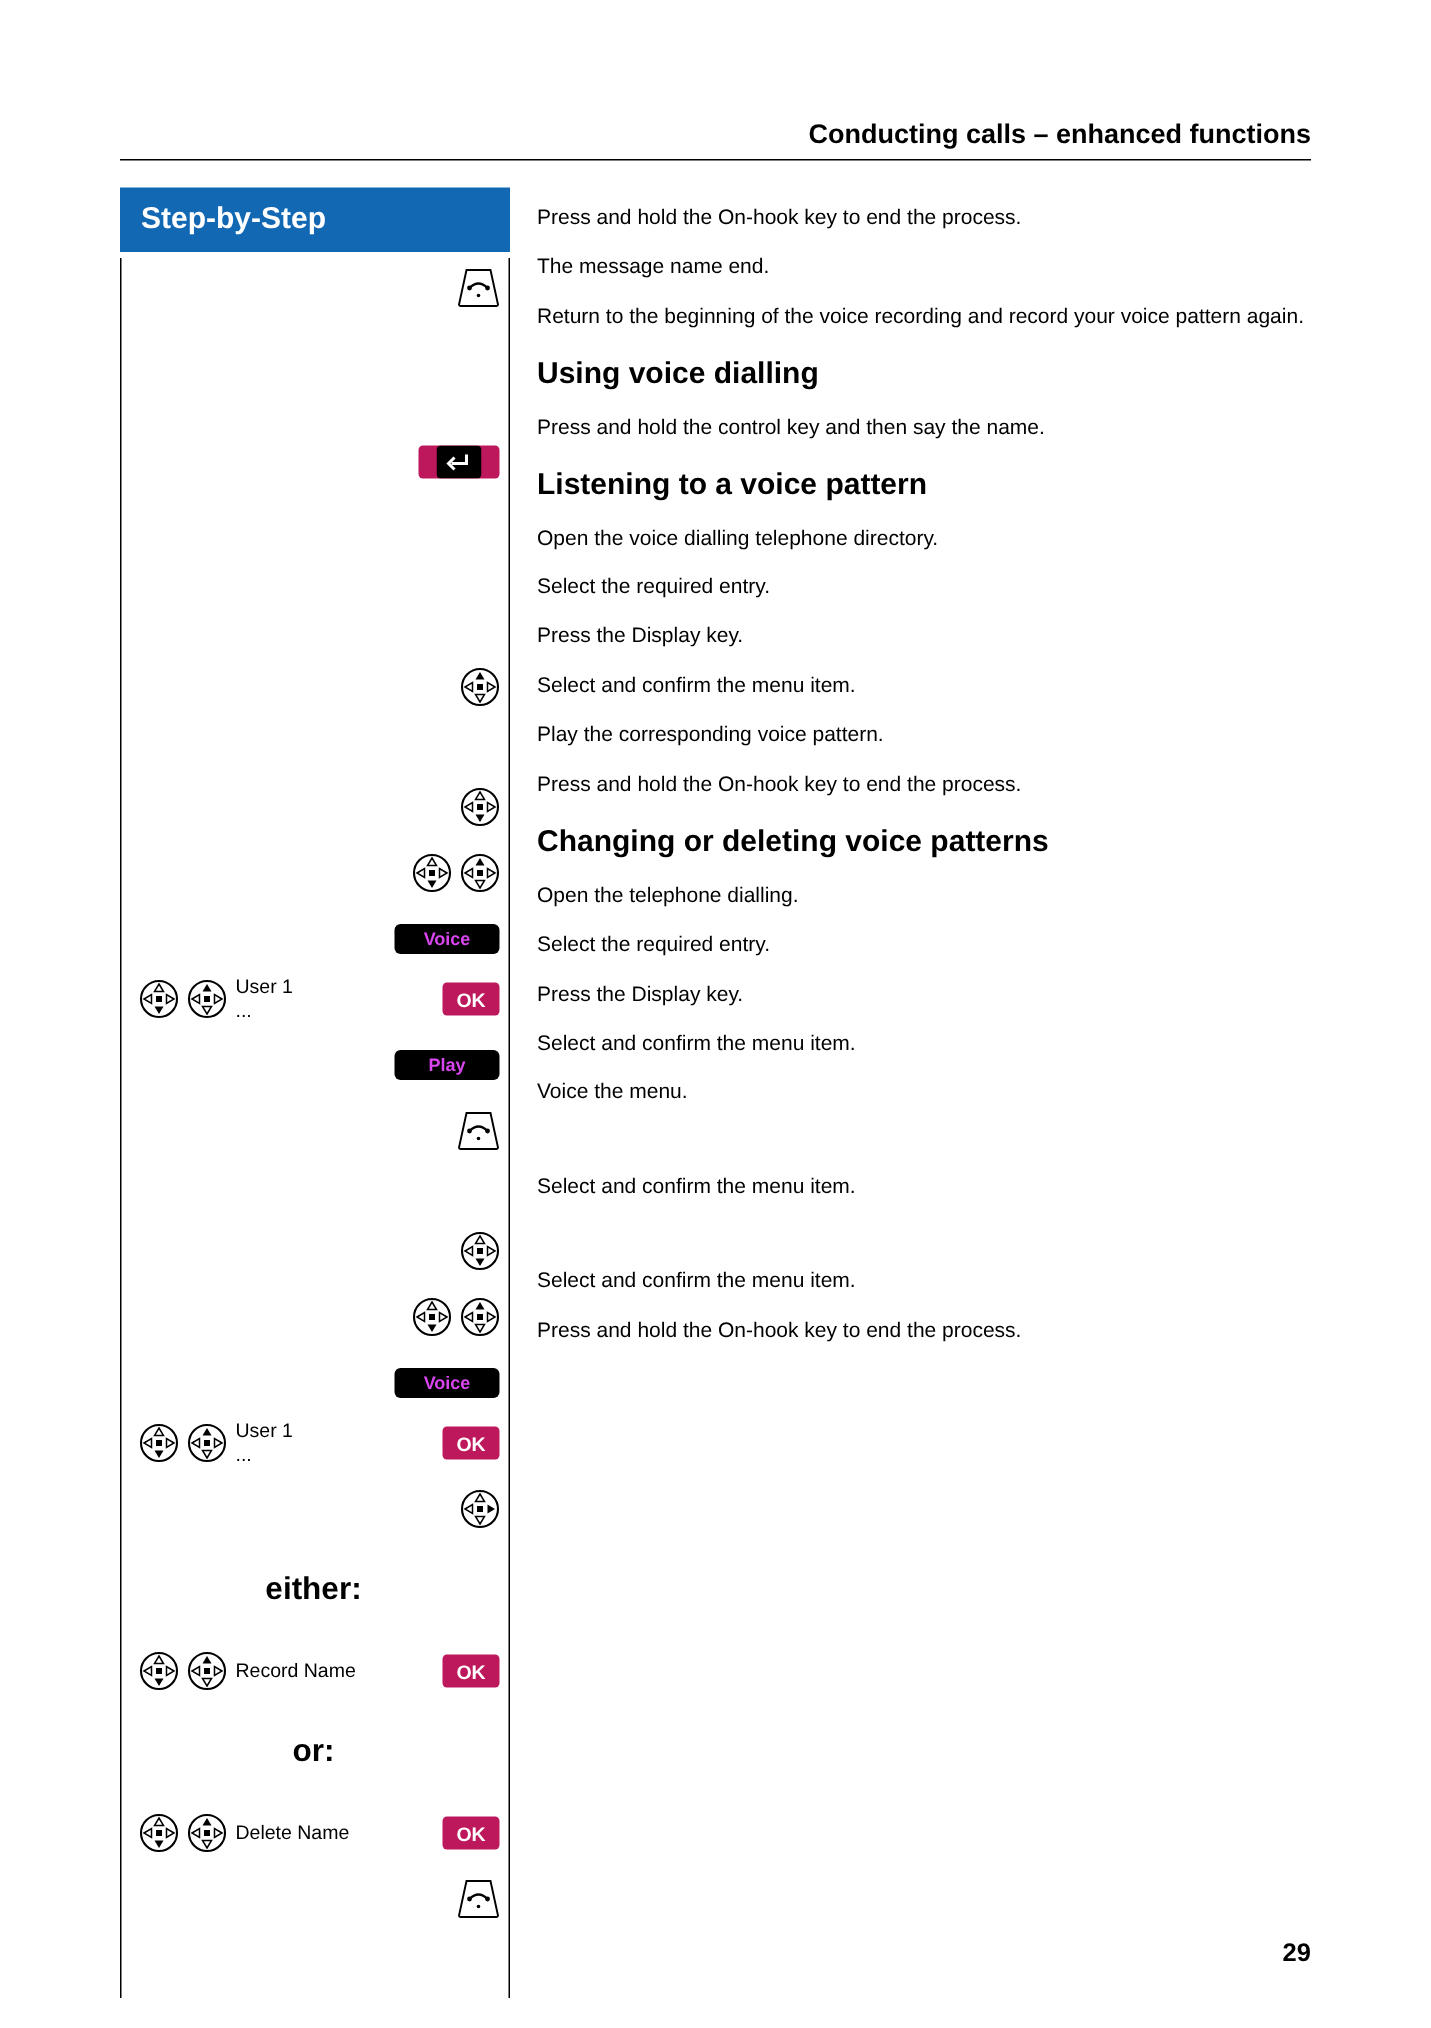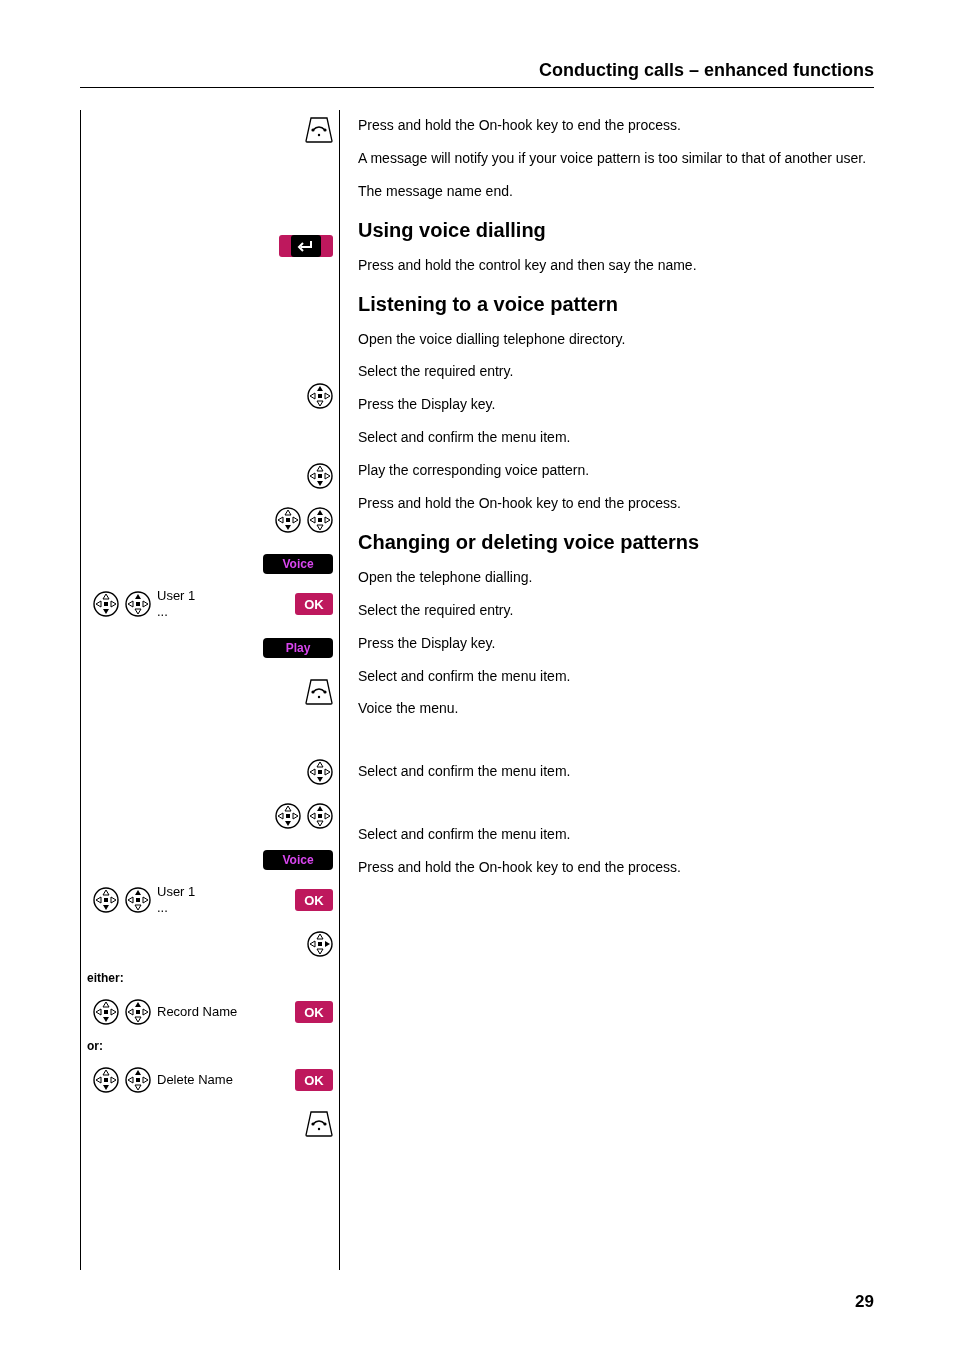--- a/index.html
+++ b/index.html
@@ -1,29 +1,29 @@
 <!DOCTYPE html>
 <html><head>
 <meta charset="utf-8">
 <style>
   html,body{margin:0;padding:0;background:#fff;font-family:Helvetica,Arial,sans-serif;color:#000;}
   .page{width:954px;height:1352px;position:relative;box-sizing:border-box;padding:60px 80px 40px 80px;}
-  .header-title{text-align:right;font-weight:700;font-size:18px;margin-bottom:6px;}
+  .header-title{text-align:right;font-weight:700;font-size:18px;margin-bottom:6px;margin-top:19px;}
   .header-rule{border:none;border-top:1.5px solid #000;margin:0 0 18px 0;}
   .columns{display:flex;align-items:flex-start;}
   .left-col{flex:0 0 260px;box-sizing:border-box;}
   .right-col{flex:1;padding-left:18px;box-sizing:border-box;}
   .step-banner{background:#1268b3;color:#fff;font-weight:700;font-size:20px;padding:10px 14px;}
   .left-vert{border-left:1.5px solid #000;border-right:1.5px solid #000;min-height:1140px;padding:0 6px 20px 6px;}
   .ic-row{display:flex;align-items:center;justify-content:flex-end;height:40px;margin-top:4px;}
   .body-text{font-size:14px;line-height:1.35;margin:0 0 14px 0;font-weight:400;}
   .subhead{font-size:20px;font-weight:700;margin:18px 0 14px 0;}
   .menu-label{font-size:13px;line-height:1.1;}
   .ellipsis{font-size:13px;}
-  .either-or{font-weight:700;font-size:12px;text-align:left;padding-right:2px;margin:7px 0;}
+  .either-or{font-weight:700;font-size:21px;text-align:center;padding-right:2px;margin:22px 0;}
   .page-num{position:absolute;bottom:40px;right:80px;font-weight:700;font-size:17px;}
   
   .key-outline{display:inline-flex;align-items:center;justify-content:center;width:28px;height:26px;position:relative;margin-left:6px;}
   .key-outline svg{width:28px;height:26px;}
   .key-black{display:inline-flex;align-items:center;justify-content:center;min-width:30px;height:22px;background:#be185d;color:#fff;border-radius:3px;font-size:13px;font-weight:700;padding:0 4px;margin-left:6px;}
   .key-black.wider{min-width:46px;}
   .soft-key{display:inline-flex;align-items:center;justify-content:center;min-width:54px;height:20px;background:#000;color:#d946ef;border-radius:4px;font-size:12px;font-weight:700;padding:0 8px;margin-left:6px;}
   .ctrl-key{display:inline-flex;width:26px;height:26px;margin-left:6px;}
   .ctrl-key svg{width:26px;height:26px;}
   .row-line{display:flex;align-items:center;height:40px;}
@@ -69,20 +69,21 @@
   </defs>
 </svg>
 
 <div class="page">
   <div class="header-title">Conducting calls – enhanced functions</div>
   <hr class="header-rule">
 
   <div class="columns">
 
     <div class="left-col">
+      <div class="step-banner">Step-by-Step</div>
       <div class="left-vert">
 
         <div class="ic-row">
             <span class="key-outline">
               <svg>
                 <use href="#sym-onhook"></use>
               </svg>
             </span>
           </div>
         <div style="height:72px"></div>
@@ -332,22 +333,22 @@
                 <use href="#sym-onhook"></use>
               </svg>
             </span>
           </div>
       </div>
     </div>
 
     <div class="right-col">
       <div style="height:10px"></div>
       <p class="body-text">Press and hold the On-hook key to end the process.</p>
-      <p class="body-text">A message will notify you if your voice pattern is too similar to that of another user.</p>
       <p class="body-text">The message name end.</p>
+      <p class="body-text">Return to the beginning of the voice recording and record your voice pattern again.</p>
 
       <p class="subhead">Using voice dialling</p>
       <p class="body-text">Press and hold the control key and then say the name.</p>
 
       <p class="subhead">Listening to a voice pattern</p>
       <p class="body-text">Open the voice dialling telephone directory.</p>
       <p class="body-text">Select the required entry.</p>
       <p class="body-text">Press the Display key.</p>
       <p class="body-text">Select and confirm the menu item.</p>
       <p class="body-text">Play the corresponding voice pattern.</p>

